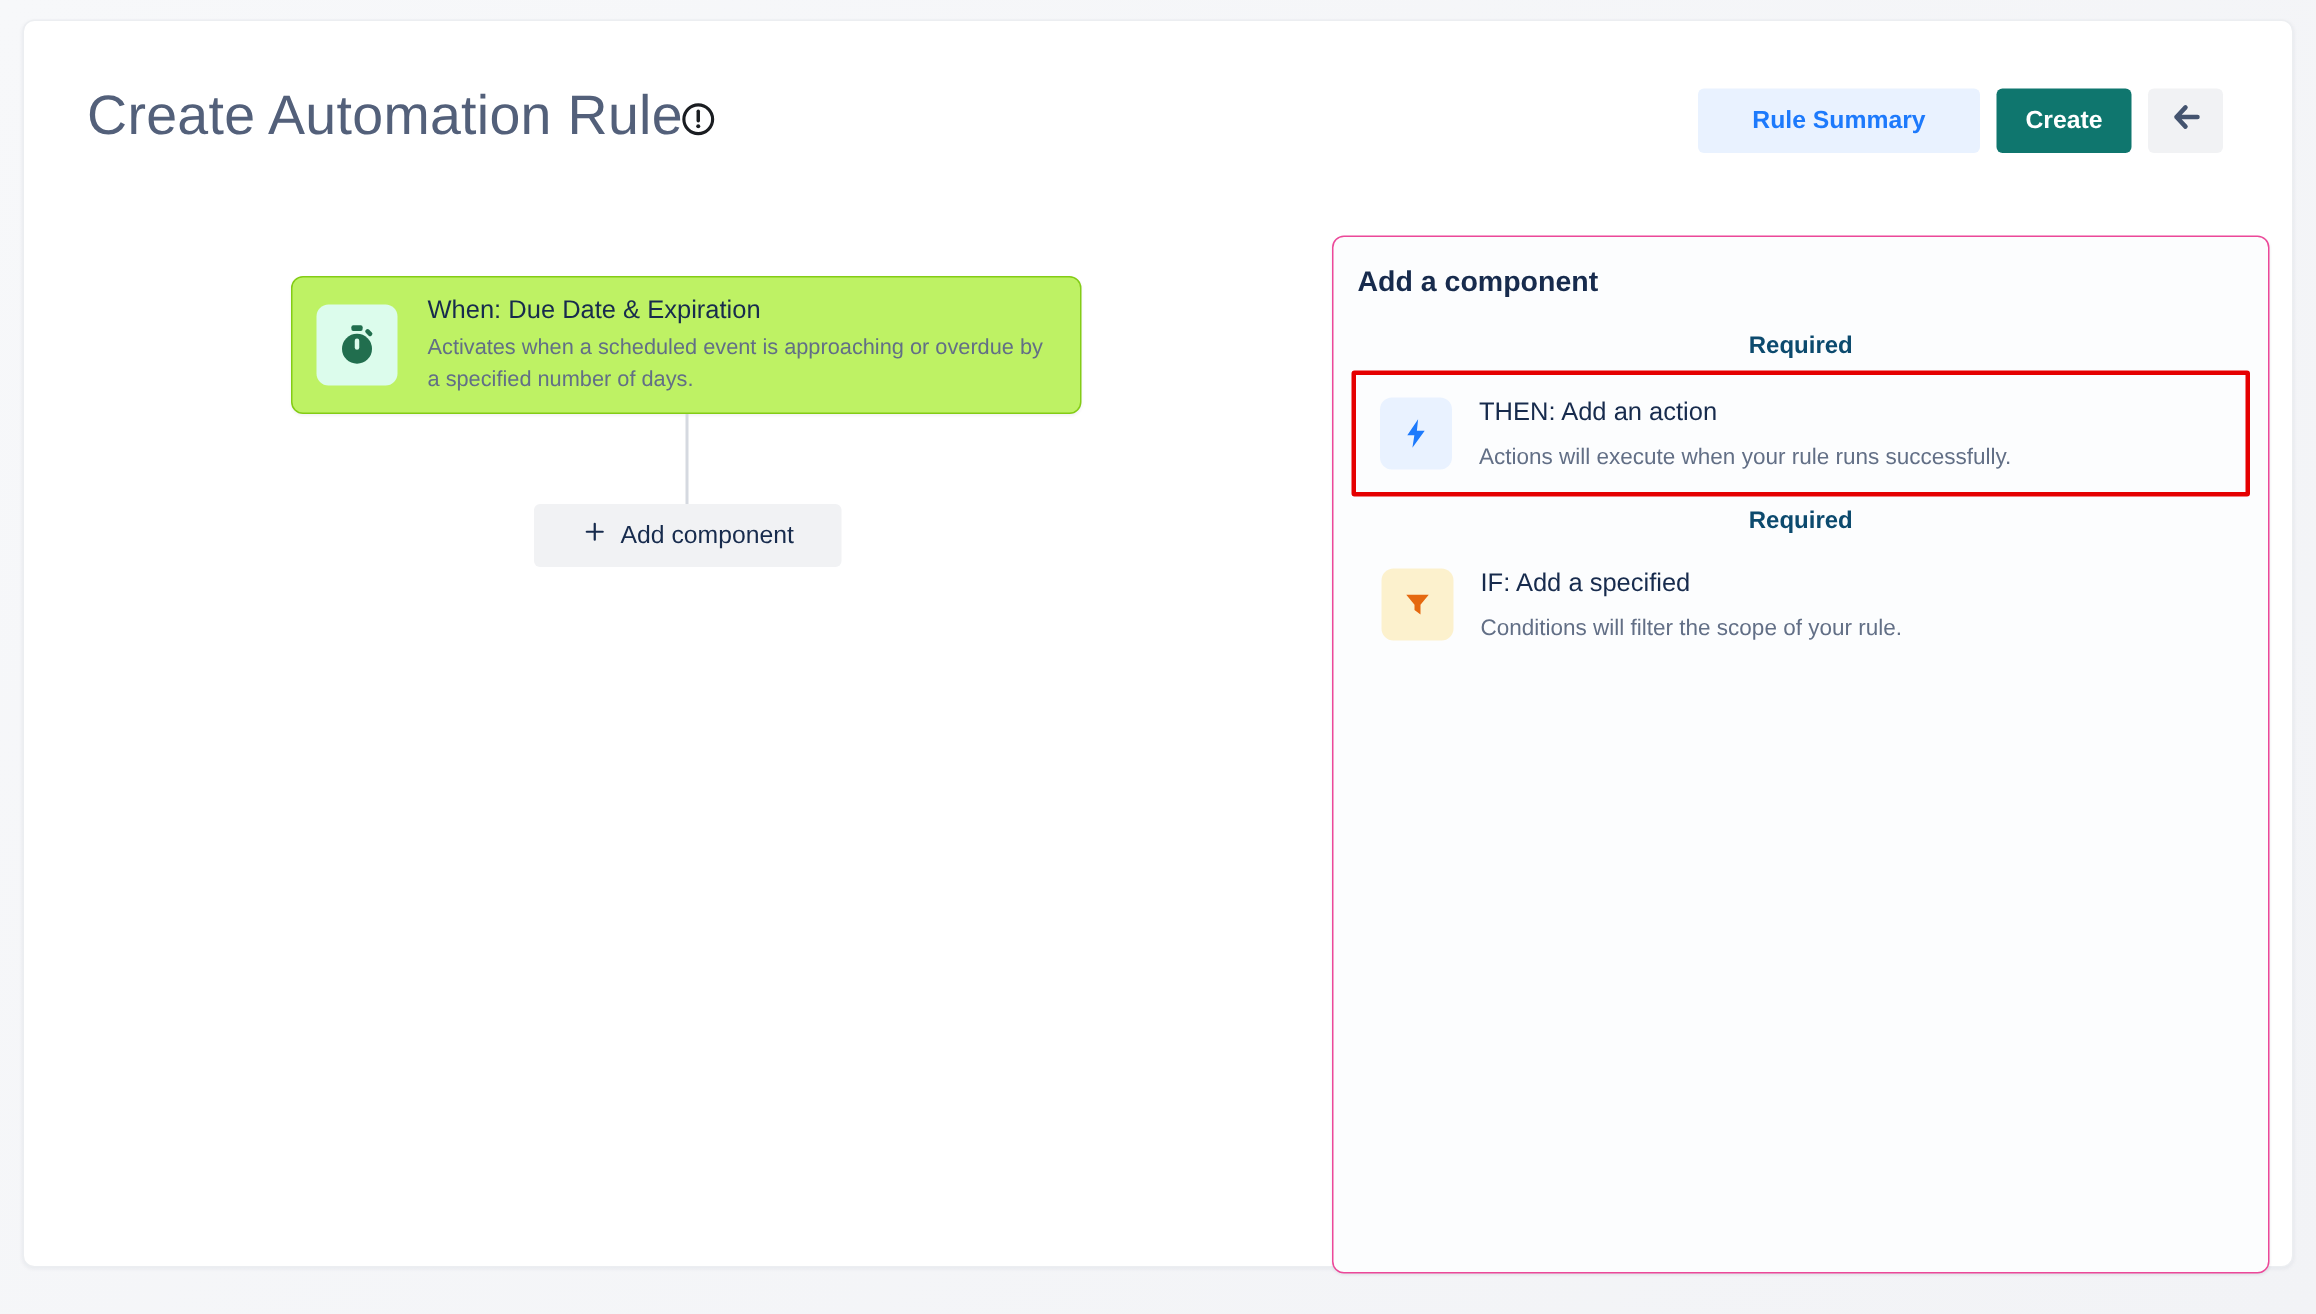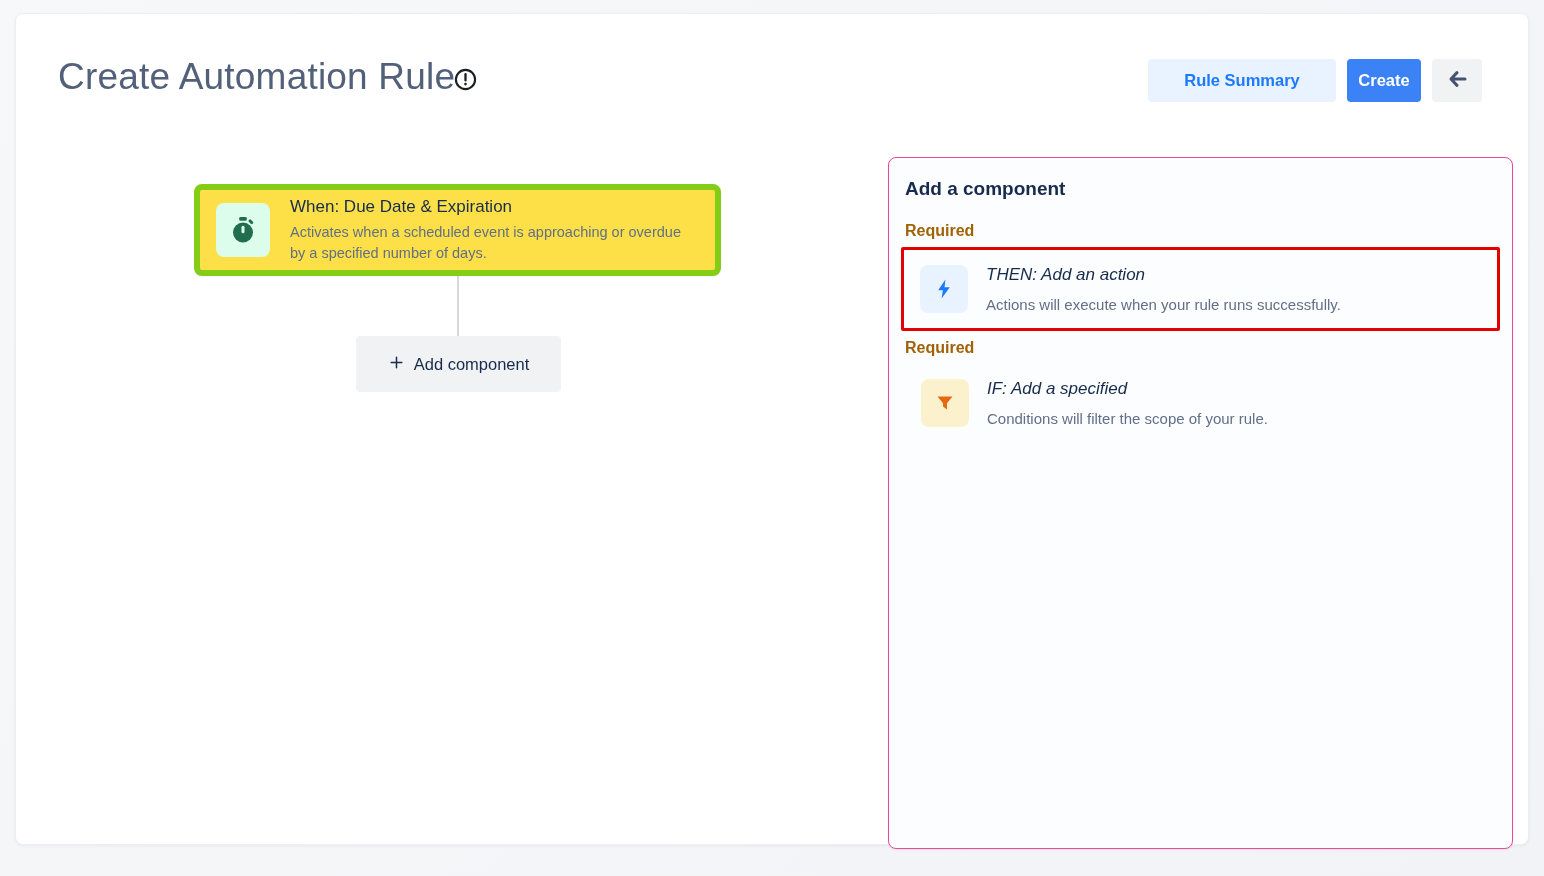--- a/index.html
+++ b/index.html
@@ -53,29 +53,29 @@
     font-family: "Liberation Sans", sans-serif;
     font-size: 16.5px;
     font-weight: 700;
     cursor: pointer;
     display: flex;
     align-items: center;
     justify-content: center;
     padding: 0 20px;
   }
   .btn-rule-summary { background: #e9f2ff; color: #1d7afc; width: 188px; }
-  .btn-create { background: #3b82f6; color: #ffffff; width: 74px; }
+  .btn-create { background: #0f766e; color: #ffffff; width: 90px; }
   .btn-back { background: #f1f2f4; width: 50px; padding: 0; }
   
   .trigger-card {
     position: absolute;
     left: 178px; top: 170px;
     width: 527px; height: 92px;
-    background: #fde047;
-    border: 6px solid #84cc16;
+    background: #bef264;
+    border: 1px solid #84cc16;
     border-radius: 8px;
     box-shadow: 0 1px 2px rgba(9,30,66,0.05);
     display: flex;
     align-items: center;
     padding: 0 16px;
     gap: 20px;
     cursor: pointer;
   }
   .icon-tile {
     border-radius: 8px;
@@ -102,21 +102,21 @@
   }
   .connector {
     position: absolute;
     left: 441px; top: 262px;
     width: 2px; height: 60px;
     background: #d5d9e0;
   }
   .add-component-btn {
     position: absolute;
     left: 340px; top: 322px;
-    width: 205px; height: 56px;
+    width: 205px; height: 42px;
     background: #f1f2f4;
     border: none;
     border-radius: 4px;
     font-family: "Liberation Sans", sans-serif;
     font-size: 16.5px;
     font-weight: 400;
     color: #172b4d;
     display: flex;
     align-items: center;
     justify-content: center;
@@ -136,42 +136,42 @@
   }
   .panel-title {
     font-size: 19px;
     font-weight: 700;
     color: #172b4d;
     margin-bottom: 22px;
   }
   .section-label {
     font-size: 16px;
     font-weight: 700;
-    color: #a16207;
+    color: #0c4a6e;
     margin-bottom: 7px;
+    text-align: center;
   }
   .component-item {
     display: flex;
     align-items: center;
     gap: 18px;
     padding: 15px 16px;
     border-radius: 2px;
     cursor: pointer;
   }
   .component-item.highlighted {
     border: 3px solid #e50000;
     margin: 0 -4px 0 -4px;
   }
   .item-text { flex: 1; }
   .item-title {
     font-size: 17px;
     font-weight: 400;
     color: #172b4d;
     margin-bottom: 11px;
-    font-style: italic;
   }
   .item-desc {
     font-size: 15px;
     color: #626f86;
   }
   .section-optional { margin-top: 8px; }
 </style>
 </head>
 <body>
 

